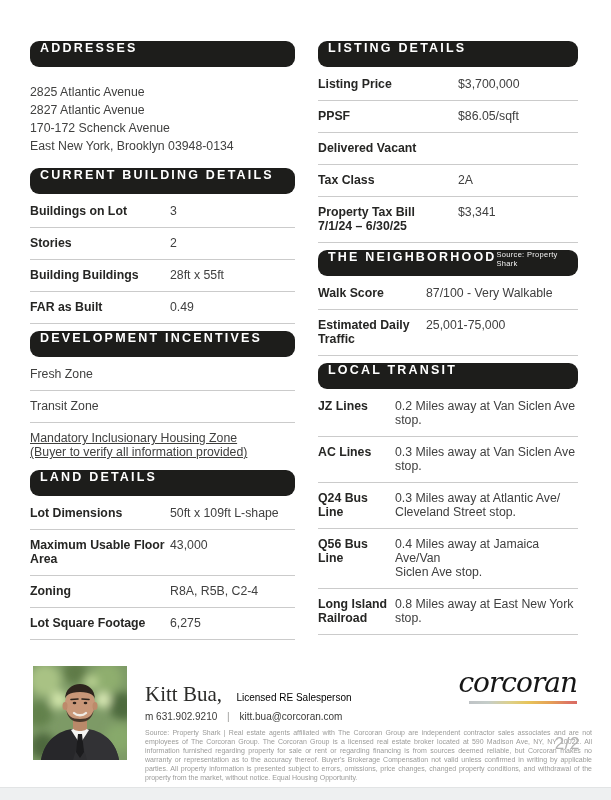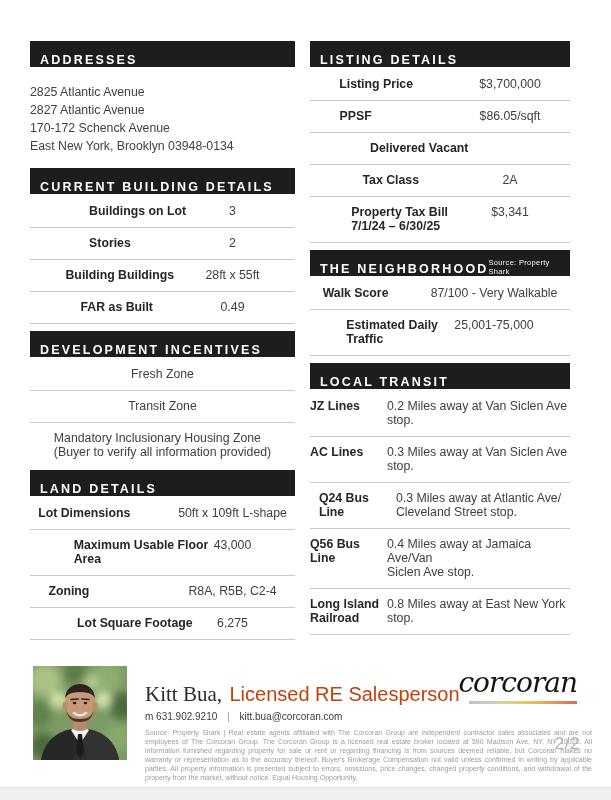--- a/index.html
+++ b/index.html
@@ -3,54 +3,54 @@
 <meta charset="utf-8">
 <style>
   html,body{margin:0;padding:0;background:#e9ebec;}
   .page{
     position:relative;width:611px;height:800px;background:#ffffff;
     font-family:"Liberation Sans","DejaVu Sans",sans-serif;color:#3d3d3b;
     overflow:hidden;margin:0 auto;
   }
   .col{position:absolute;top:41px;}
   .col-left{left:30px;width:265px;}
-  .col-right{left:310px;width:260px;}
+  .col-right{left:318px;width:260px;}
   .sec{margin-bottom:7px;}
   .bar{
-    background:#1d1d1b;color:#ffffff;height:26px;display:flex;align-items:flex-end;
-    padding:0 10px;justify-content:space-between;
+    background:#1d1d1b;color:#ffffff;height:26px;display:flex;align-items:flex-start;
+    padding:0 10px;justify-content:space-between;border-radius:9px;
   }
   .bar-title{
     font-size:12.5px;font-weight:bold;letter-spacing:2.2px;white-space:nowrap;
   }
   .bar-source{font-size:7.5px;letter-spacing:.3px;color:#f2f2f2;}
   .rows{padding-top:2px;}
   .row{
     display:flex;align-items:flex-start;padding:8px 0 9px 0;
-    border-bottom:1px solid #cbcbcb;font-size:12.3px;line-height:14px;justify-content:center;
+    border-bottom:1px solid #cbcbcb;font-size:12.3px;line-height:14px;
   }
   .row .label{font-weight:bold;color:#262624;flex-shrink:0;white-space:pre-line;}
   .row .value{color:#404040;white-space:pre-line;}
   .sec[data-sec="building"] .row .label,
   .sec[data-sec="land"] .row .label,
   .sec[data-sec="listing"] .row .label{width:140px;}
   .sec[data-sec="neighborhood"] .row .label{width:108px;}
   .sec[data-sec="transit"] .row .label{width:73px;margin-right:4px;}
   .sec[data-sec="listing"] .row:last-child,
   .sec[data-sec="neighborhood"] .row:last-child{border-bottom:1px solid #cbcbcb;}
-  .sec[data-sec="incentives"] .row:last-child{border-bottom:none;padding-bottom:4px;}
+  .sec[data-sec="incentives"] .row:last-child{border-bottom:none;padding-bottom:4px;text-decoration:underline;}
   .sec[data-sec="incentives"] .row .single{font-weight:normal;color:#414140;white-space:pre-line;}
   .addr-lines{padding:16px 0 6px 0;}
   .addr-line{font-size:12.3px;line-height:18px;color:#414140;}
   
   .footer{position:absolute;left:0;top:660px;width:611px;height:140px;}
   .headshot{position:absolute;left:33px;top:6px;width:94px;height:94px;overflow:hidden;}
   .agent-block{position:absolute;left:145px;top:22px;width:320px;}
   .agent-name{font-family:"Liberation Serif","DejaVu Serif",serif;font-size:21px;color:#2b2b29;}
-  .agent-title{font-size:20px;color:#c2410c;margin-left:3px;}
+  .agent-title{font-size:10px;color:#000000;margin-left:10px;}
   .agent-contact{font-size:10px;color:#3a3a38;margin-top:4px;}
   .agent-contact .sep{color:#9a9a98;margin:0 7px;}
   .brand{position:absolute;right:34px;top:8px;text-align:right;width:130px;}
   .brand-word{
     font-family:"DejaVu Serif","Liberation Serif",serif;font-style:italic;
     font-size:28px;color:#161616;letter-spacing:-1px;line-height:30px;
   }
   .brand-bar{
     margin-top:3px;height:3px;width:108px;margin-left:auto;
     background:linear-gradient(90deg,#bfc3c6 0%,#c5cdc9 18%,#ddd08a 38%,#e7c45a 55%,#e5a156 75%,#dd7663 92%,#d96a62 100%);

